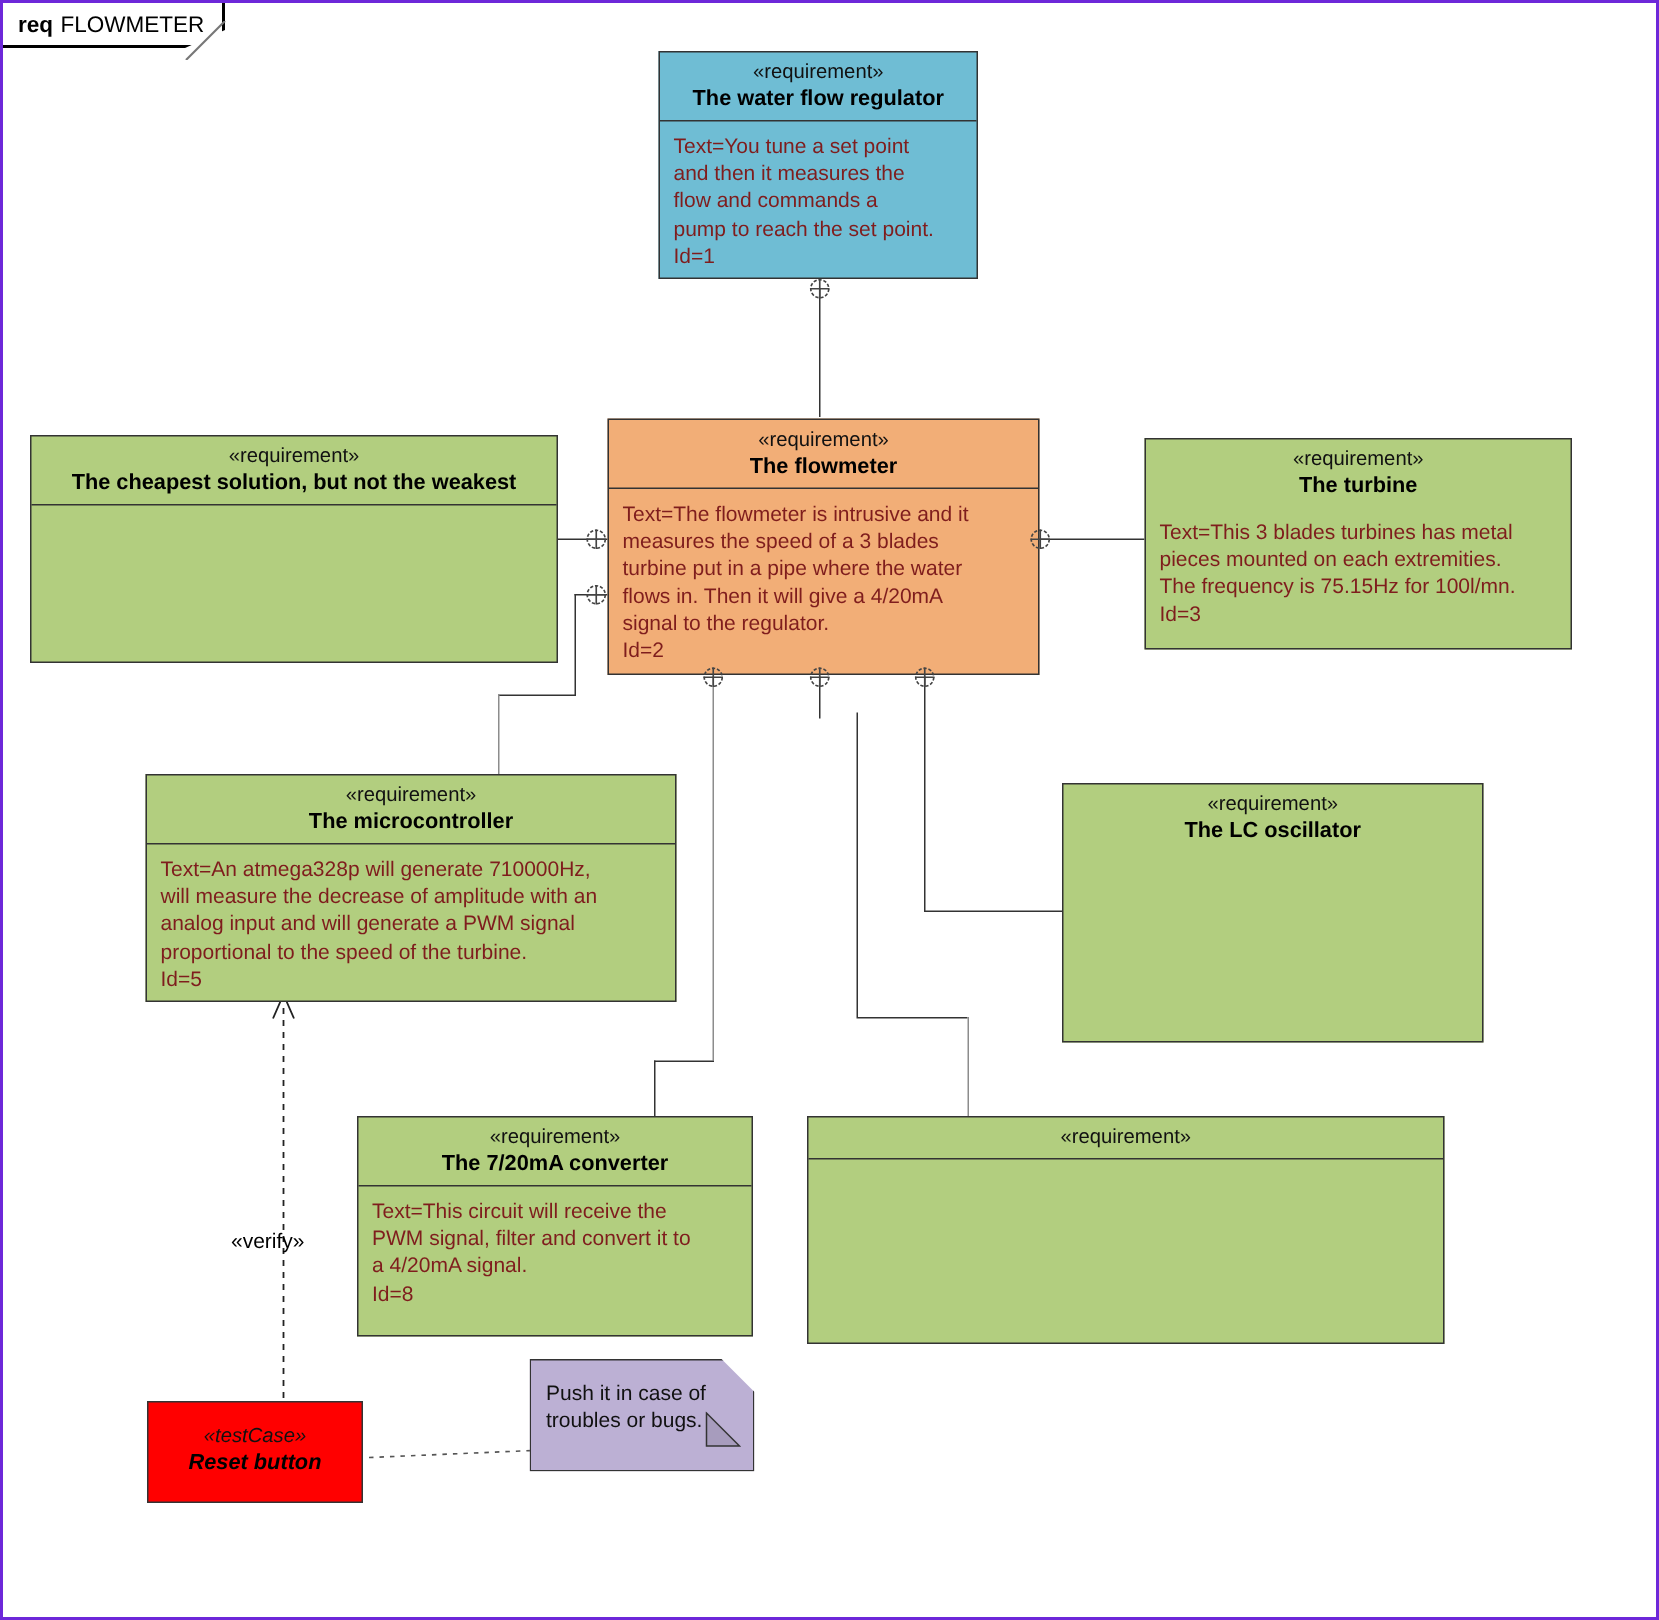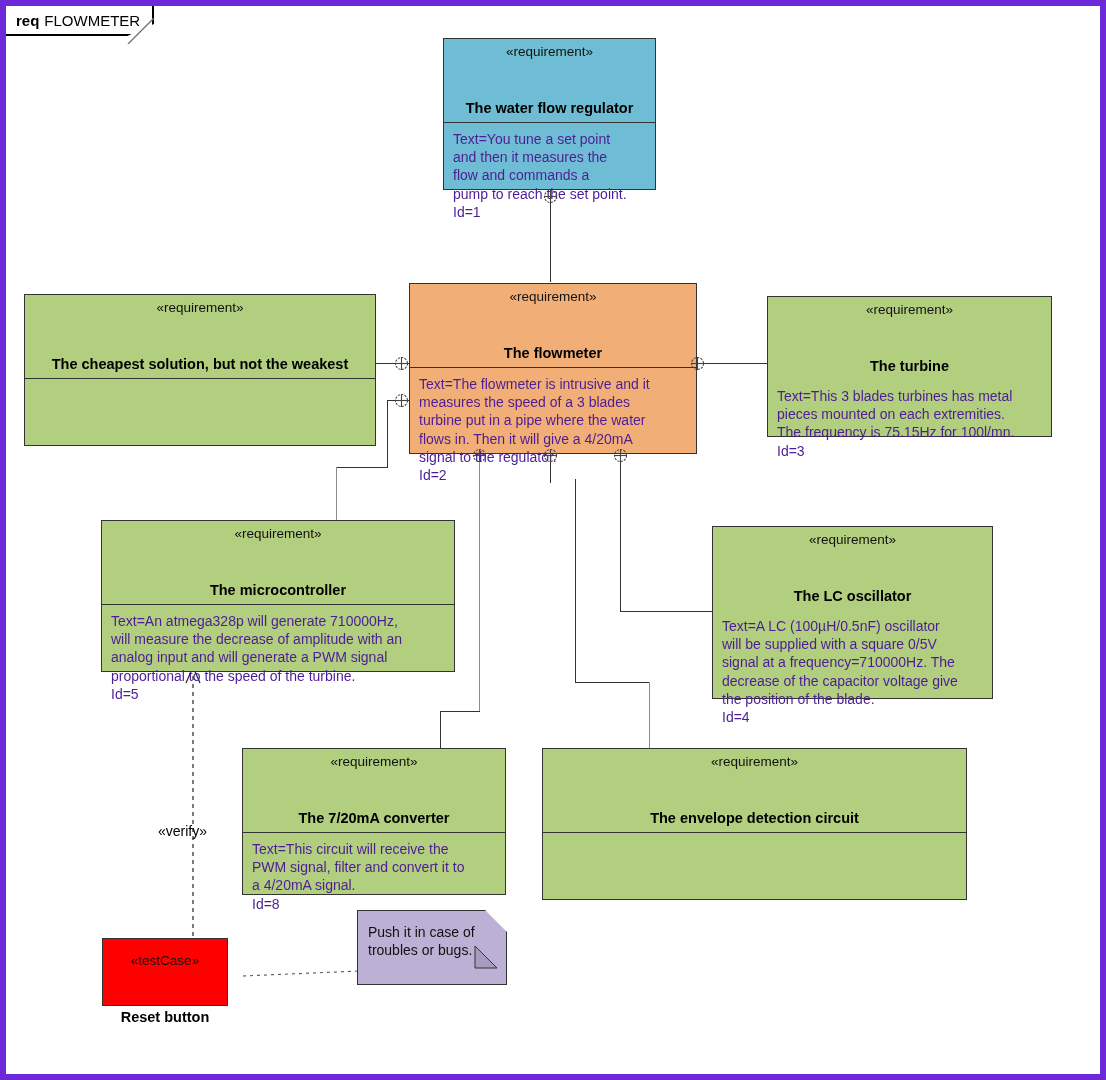--- a/index.html
+++ b/index.html
@@ -2,21 +2,21 @@
 <html><head>
 <meta charset="utf-8">
 <style>
   html,body{margin:0;padding:0;background:#ffffff;}
   body{font-family:"Liberation Sans","DejaVu Sans",sans-serif;}
 
   #canvas{
     position:relative;
     width:1106px;height:1080px;
     background:#ffffff;
-    border:6px solid #6d28d9;
+    border:2px solid #6d28d9;
     box-sizing:border-box;
     overflow:hidden;
   }
 
   
   .frame-tab{
     position:absolute;left:0;top:0;
     width:148px;height:30px;
     background:#ffffff;
     box-sizing:border-box;
@@ -45,27 +45,27 @@
   }
   .node .hdr{
     text-align:center;
     padding:5px 6px 5px 6px;
     line-height:1.25;
   }
   .node .hdr .stereo{
     display:block;font-size:13.5px;color:#111;
   }
   .node .hdr .nm{
-    display:block;font-size:14.5px;font-weight:bold;color:#000;margin-top:38px;
+    display:block;font-size:14.5px;font-weight:bold;color:#000;
   }
   .node .sep{height:1px;background:#333333;}
   .node .body{
     padding:7px 9px 19px 9px;
     font-size:14px;line-height:1.30;
-    color:#4c1d95;
+    color:#7f1d1d;
     white-space:pre-wrap;
   }
 
   .c-blue  {background:#6FBDD4;}
   .c-orange{background:#F2AE77;}
   .c-green {background:#B2CE7F;}
   .c-red   {background:#FF0000;}
 
   .node.c-red .hdr{padding:14px 6px 14px 6px;}
 
@@ -246,49 +246,42 @@
 analog input and will generate a PWM signal
 proportional to the speed of the turbine.
 Id=5</div>
   </div>
 
   <div class="node c-green" style="left:706px;top:520px;width:281px;height:173px;">
     <div class="hdr">
       <span class="stereo">«requirement»</span>
       <span class="nm">The LC oscillator</span>
     </div>
-    <div class="body">Text=A LC (100µH/0.5nF) oscillator
-will be supplied with a square 0/5V
-signal at a frequency=710000Hz. The
-decrease of the capacitor voltage give
-the position of the blade.
-Id=4</div>
   </div>
 
   <div class="node c-green" style="left:236px;top:742px;width:264px;height:147px;">
     <div class="hdr">
       <span class="stereo">«requirement»</span>
       <span class="nm">The 7/20mA converter</span>
     </div>
     <div class="sep"></div>
     <div class="body">Text=This circuit will receive the
 PWM signal, filter and convert it to
 a 4/20mA signal.
 Id=8</div>
   </div>
 
   <div class="node c-green" style="left:536px;top:742px;width:425px;height:152px;">
     <div class="hdr">
       <span class="stereo">«requirement»</span>
-      <span class="nm">The envelope detection circuit</span>
-    </div>
-    <div class="sep"></div>
-  </div>
-
-  <div class="node c-red" style="left:96px;top:932px;width:126px;height:68px;">
+    </div>
+    <div class="sep"></div>
+  </div>
+
+  <div class="node c-red" style="left:96px;top:932px;width:144px;height:68px;font-style:italic;">
     <div class="hdr">
       <span class="stereo">«testCase»</span>
       <span class="nm">Reset button</span>
     </div>
   </div>
 
   <div class="note" style="left:351px;top:904px;width:150px;height:75px;">Push it in case of
 troubles or bugs.</div>
   <svg class="note-fold" style="left:468px;top:939px;width:24px;height:24px;" viewBox="0 0 24 24">
     <path d="M1,1 L1,23 L23,23 Z" fill="#a79cbd" stroke="#333" stroke-width="1"></path>

